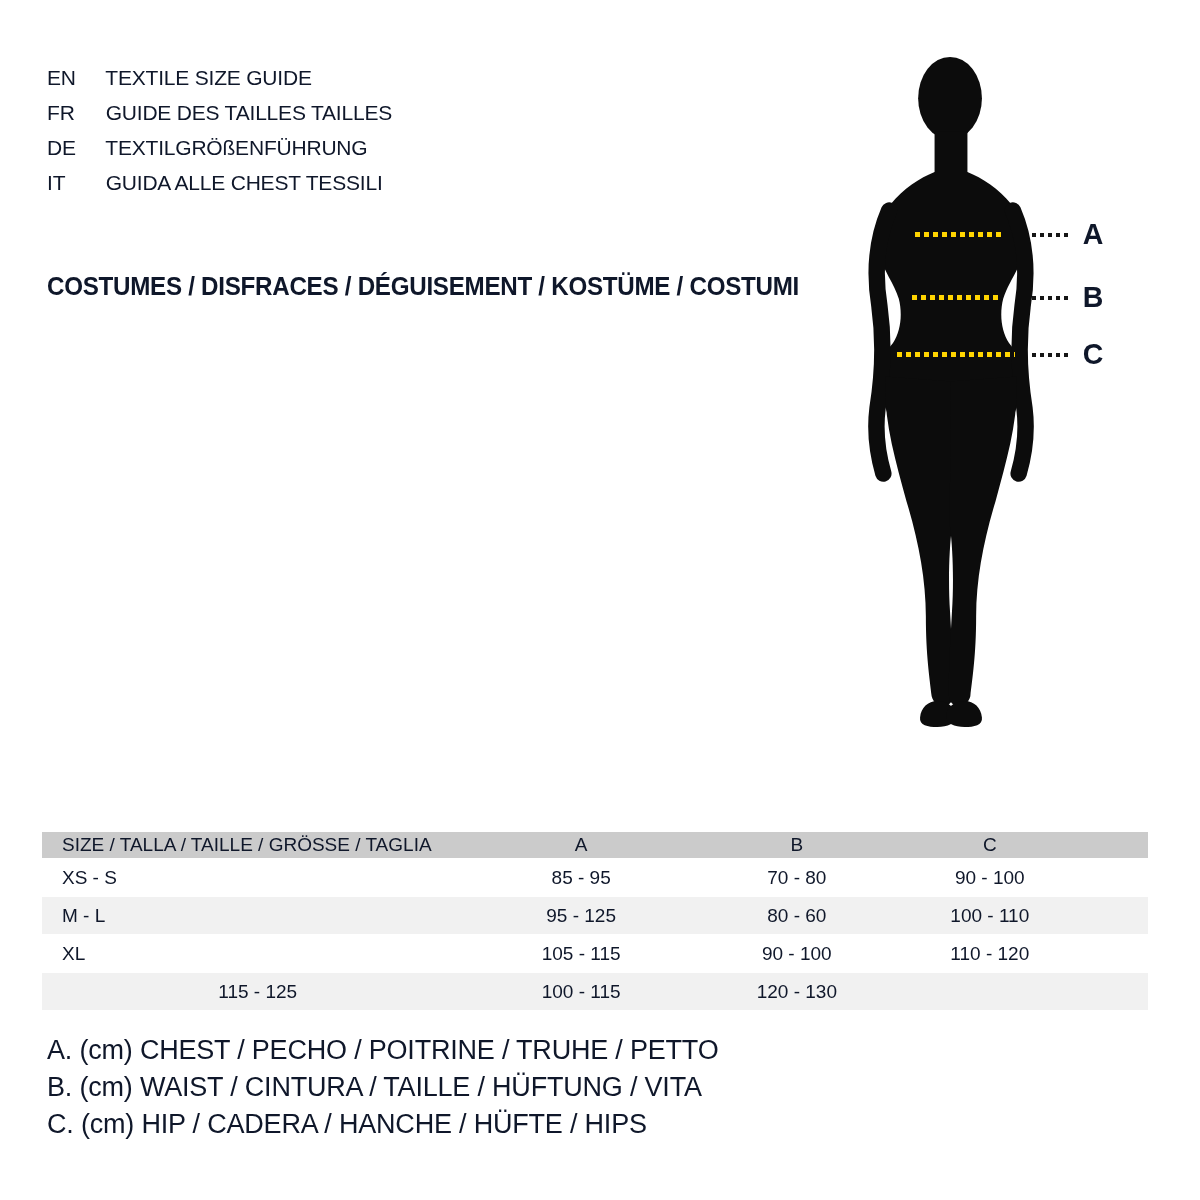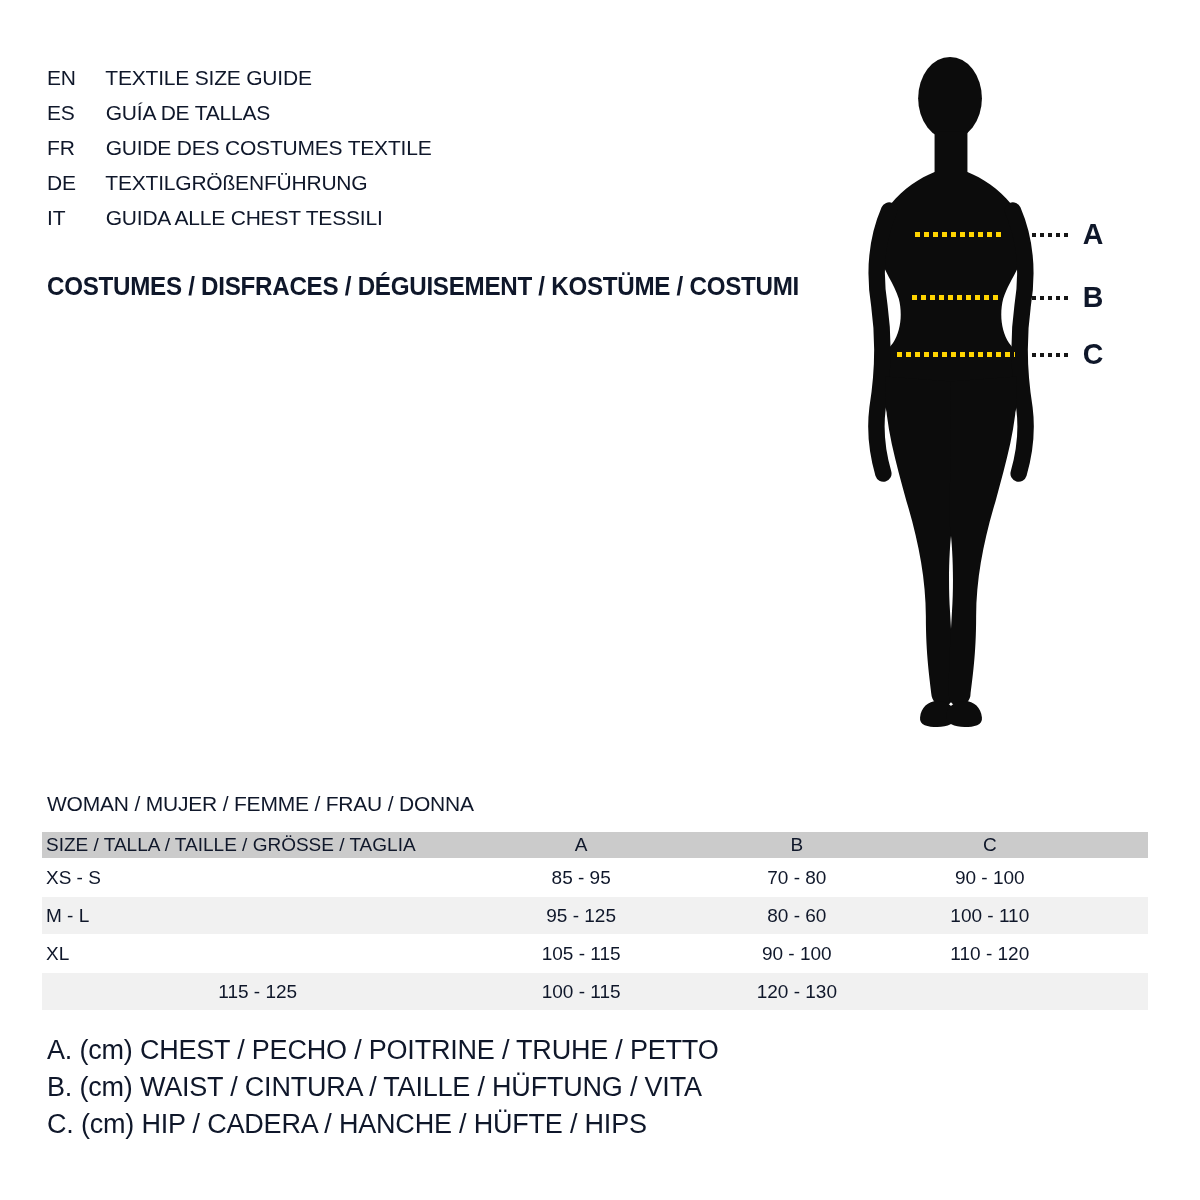--- a/index.html
+++ b/index.html
@@ -25,43 +25,39 @@
   .mlabel{position:absolute;width:34px;text-align:center;font-size:30px;font-weight:700;
           transform:scaleX(0.95);transform-origin:center;}
   
   .section-title{position:absolute;left:47px;top:792px;font-size:21px;letter-spacing:-0.2px;white-space:nowrap;}
   .size-table{position:absolute;left:42px;top:832px;width:1106px;font-size:19px;}
   .t-row{display:grid;grid-template-columns:39% 19.5% 19.5% 15.4% 6.6%;align-items:center;
          height:38px;border-bottom:1px solid #ffffff;box-sizing:border-box;}
   .t-row.head{height:27px;background:var(--header-bg,#cbcbcb);}
   .t-row.stripe{background:var(--stripe-bg,#f1f1f1);}
   .t-cell{white-space:nowrap;overflow:visible;}
-  .t-cell.first{padding-left:4px;text-align:left;}
+  .t-cell.first{padding-left:20px;text-align:left;}
   .t-cell.num{text-align:center;}
   
   .legend{position:absolute;left:47px;top:1032px;font-size:27px;line-height:37px;letter-spacing:-0.2px;}
   .legend-line{white-space:nowrap;}
 </style>
 </head>
 <body>
 
 <div class="canvas">
 
   <div class="lang-list">
     <div class="lang-row">
       <span class="lang-code">EN</span>
       <span class="lang-label">TEXTILE SIZE GUIDE</span>
     </div>
     <div class="lang-row">
-      <span class="lang-code">ES</span>
-      <span class="lang-label">GUÍA DE TALLAS</span>
-    </div>
-    <div class="lang-row">
       <span class="lang-code">FR</span>
-      <span class="lang-label">GUIDE DES COSTUMES TEXTILE</span>
+      <span class="lang-label">GUIDE DES TAILLES TAILLES</span>
     </div>
     <div class="lang-row">
       <span class="lang-code">DE</span>
       <span class="lang-label">TEXTILGRÖßENFÜHRUNG</span>
     </div>
     <div class="lang-row">
       <span class="lang-code">IT</span>
       <span class="lang-label">GUIDA ALLE CHEST TESSILI</span>
     </div>
   </div>
@@ -121,21 +117,20 @@
   <div class="mlabel" style="left:1076px;top:217px;">A</div>
 
   <div class="mline yellow" style="left:912px;top:295px;width:88px;"></div>
   <div class="mline dots" style="left:1032px;top:296px;width:40px;"></div>
   <div class="mlabel" style="left:1076px;top:280px;">B</div>
 
   <div class="mline yellow" style="left:897px;top:352px;width:118px;"></div>
   <div class="mline dots" style="left:1032px;top:353px;width:40px;"></div>
   <div class="mlabel" style="left:1076px;top:337px;">C</div>
 
-  <div class="section-title">WOMAN / MUJER / FEMME / FRAU / DONNA</div>
 
   <div class="size-table">
     <div class="t-row head">
       <div class="t-cell first">SIZE / TALLA / TAILLE / GRÖSSE / TAGLIA</div>
       <div class="t-cell num">A</div>
       <div class="t-cell num">B</div>
       <div class="t-cell num">C</div>
       <div class="t-cell"></div>
     </div>
     <div class="t-row">

